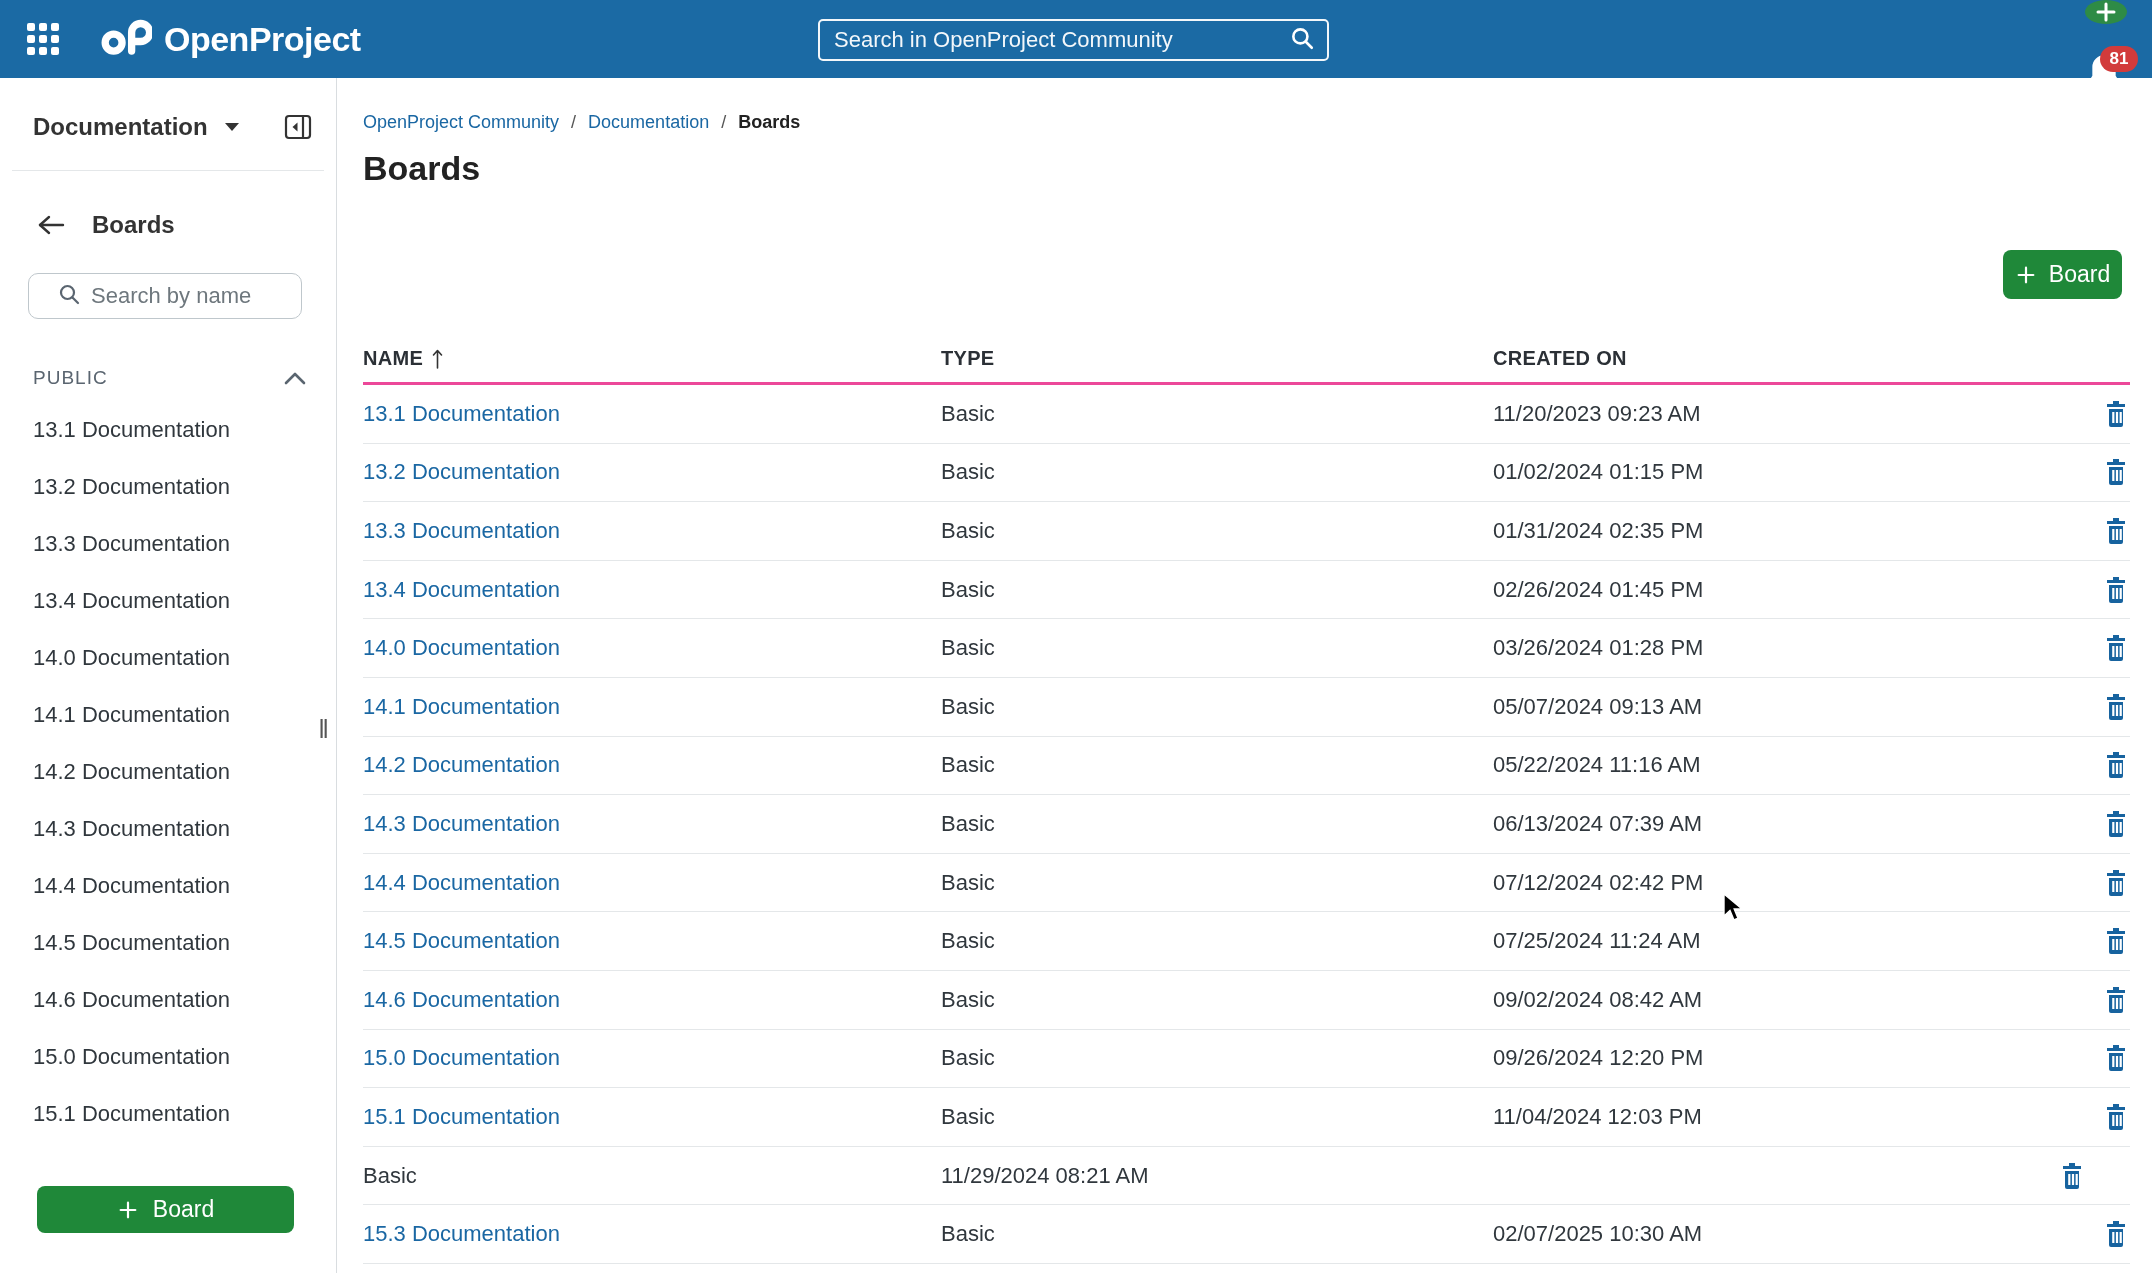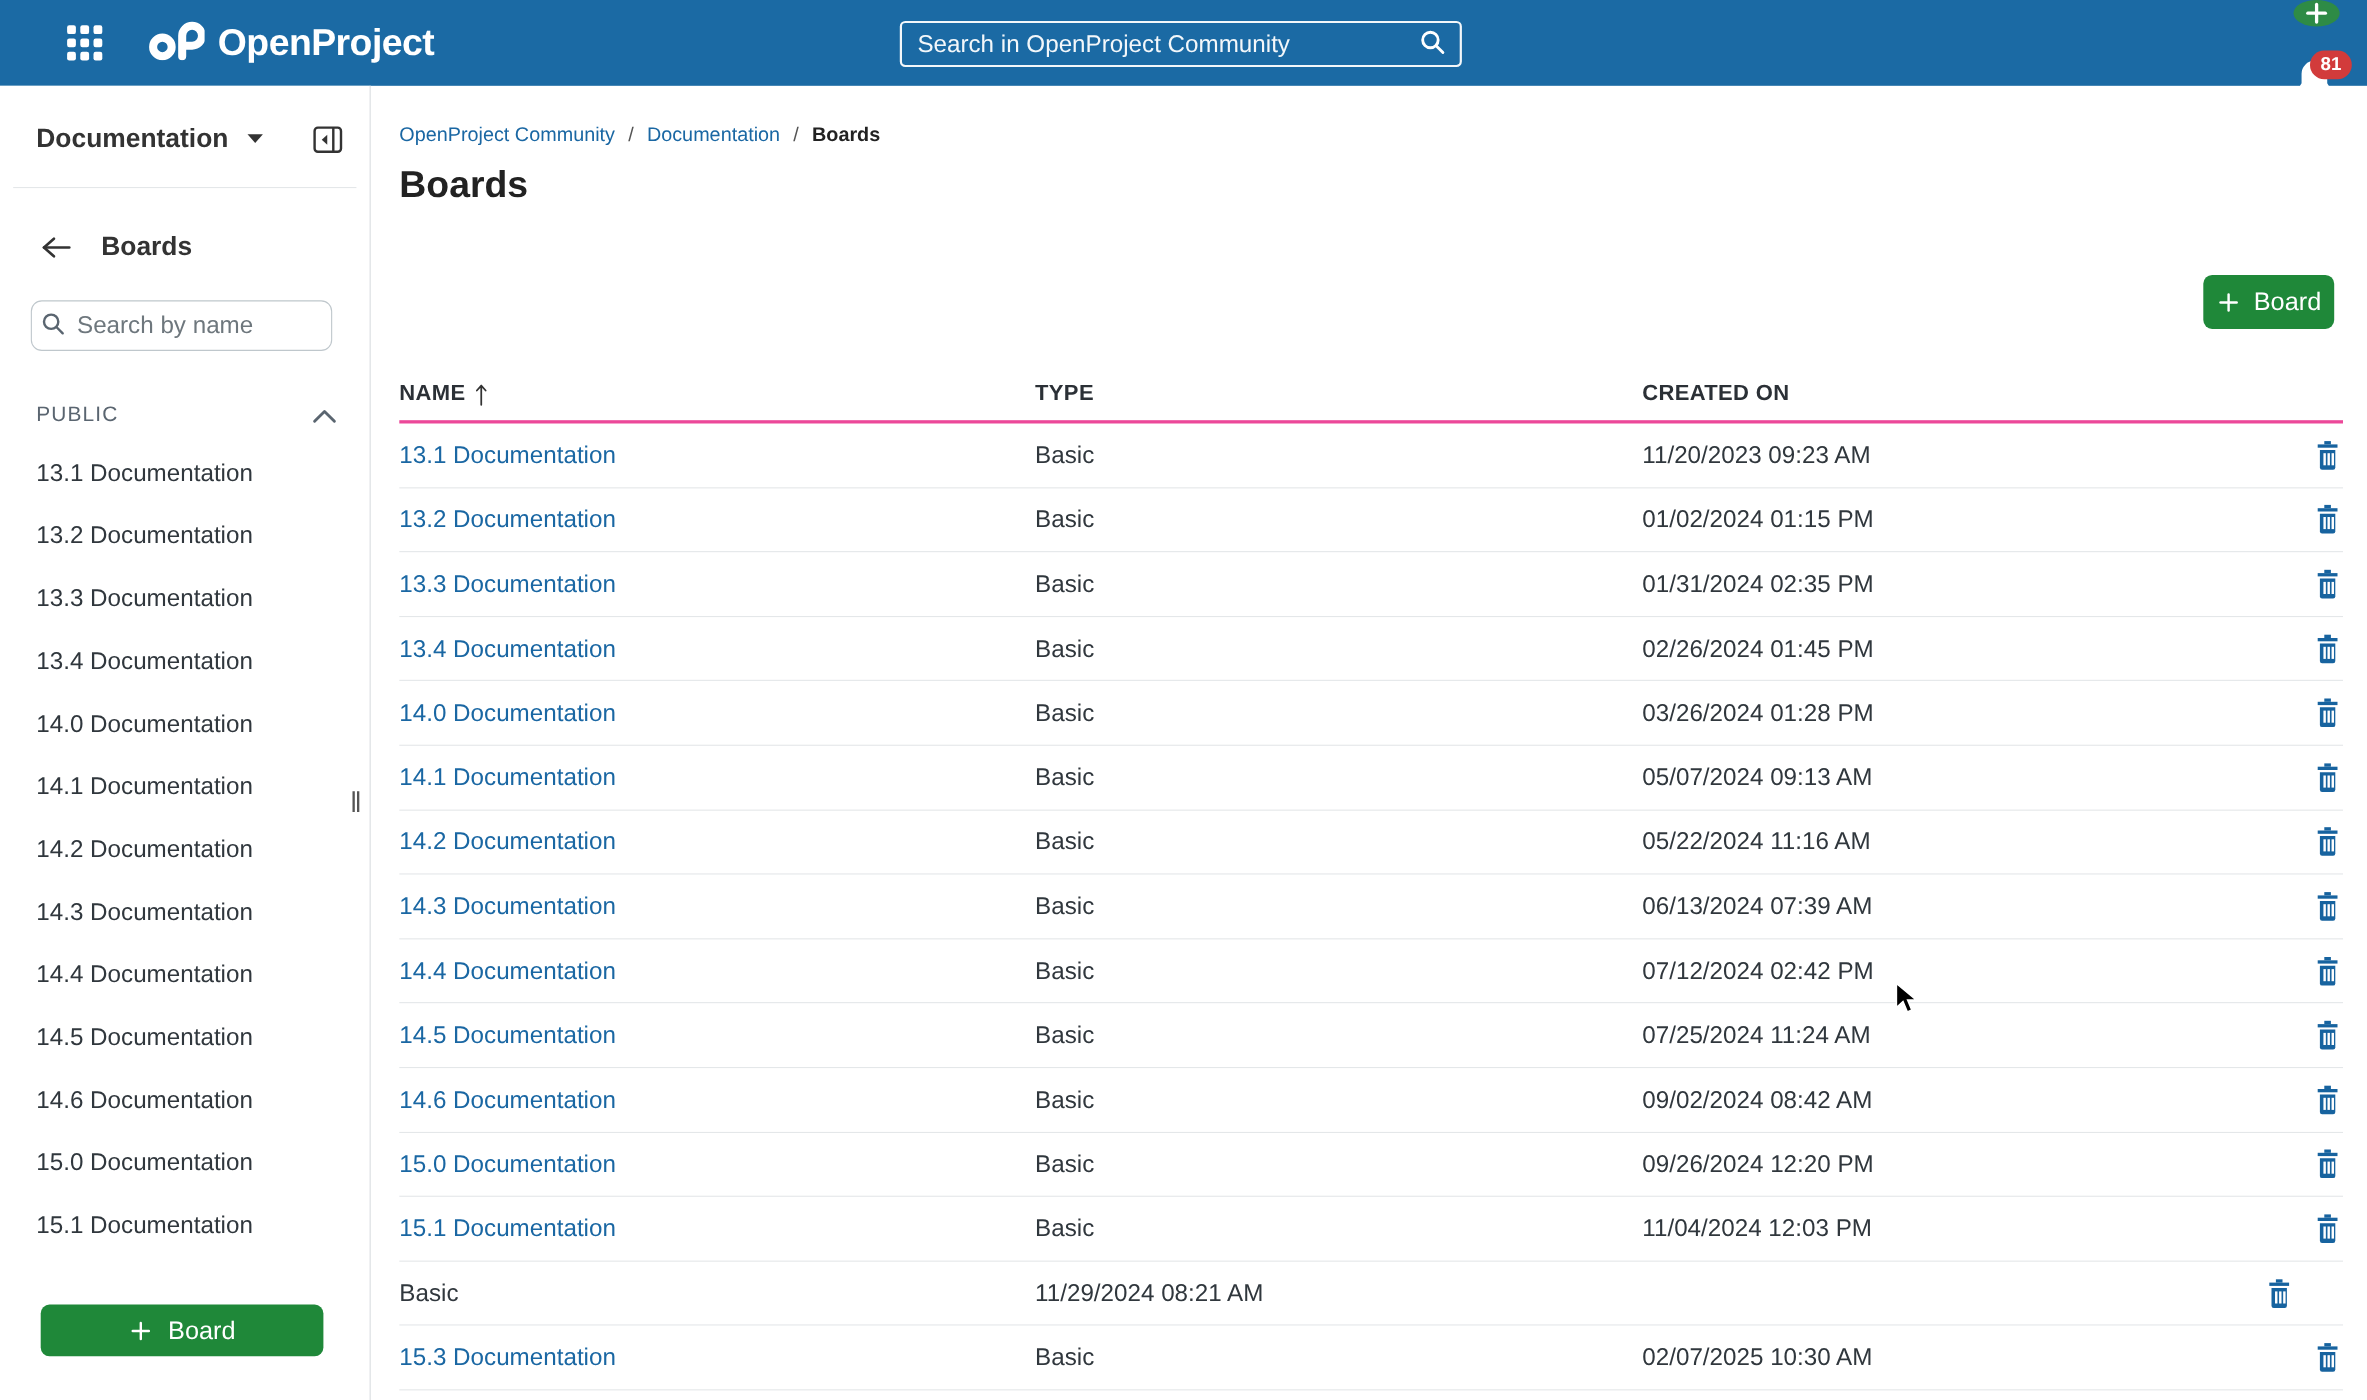--- a/index.html
+++ b/index.html
@@ -1,21 +1,21 @@
 <!DOCTYPE html>
 <html><head>
 <meta charset="utf-8">
 <style>
   * { margin:0; padding:0; box-sizing:border-box; }
   html,body { width:2152px; height:1273px; overflow:hidden; background:#fff;
               font-family:"Liberation Sans","DejaVu Sans",sans-serif; color:#333; }
 
   
   .top-header { position:absolute; left:0; top:0; width:2152px; height:78px;
-                background:#1B6AA4; display:flex; align-items:center;padding-left:34px; }
+                background:#1B6AA4; display:flex; align-items:center; }
   .grid-icon { margin-left:24px; width:38px; height:38px; display:grid;
                grid-template-columns:repeat(3,8px); grid-template-rows:repeat(3,8px);
                gap:4px; align-content:center; justify-content:center; cursor:pointer; }
   .grid-icon span { background:#fff; border-radius:2px; }
   .logo { display:flex; align-items:center; margin-left:38px; cursor:pointer; }
   .logo-text { color:#fff; font-size:34px; font-weight:700; margin-left:12px; letter-spacing:-0.5px; }
   .hdr-search { position:absolute; left:818px; top:19px; width:511px; height:42px;
                 border:2px solid rgba(255,255,255,0.95); border-radius:5px;
                 display:flex; align-items:center; padding:0 12px 0 14px; }
   .hdr-search input { flex:1; background:transparent; border:none; outline:none;
@@ -40,21 +40,21 @@
              background:#fff; border-right:1px solid #D9DDE0; }
   .project-row { height:70px; display:flex; align-items:center; padding:0 24px 0 33px; margin-top:14px; }
   .project-name { font-size:24px; font-weight:600; color:#333; cursor:pointer; }
   .caret-down { margin-left:16px; cursor:pointer; }
   .collapse-btn { margin-left:auto; cursor:pointer; display:flex; }
   .side-divider { border:none; border-top:1px solid #E4E7E9; margin:8px 12px 0 12px; }
   .back-row { height:56px; display:flex; align-items:center; padding-left:36px; margin-top:26px; }
   .back-arrow { cursor:pointer; display:flex; }
   .back-label { margin-left:26px; font-size:24px; font-weight:600; color:#333; }
   .side-search { margin:20px 34px 0 28px; height:46px; border:1px solid #BFC7CC;
-                 border-radius:10px; display:flex; align-items:center; padding:0 7px; }
+                 border-radius:10px; display:flex; align-items:center; padding:0 28px; }
   .side-search input { flex:1; border:none; outline:none; font-size:22px;
                        font-family:inherit; color:#444; margin-left:10px; min-width:0; }
   .side-search input::placeholder { color:#6E777D; }
   .section-row { margin:48px 30px 0 33px; display:flex; align-items:center;justify-content:flex-end; }
   .section-label { font-size:19px; color:#5A6570; letter-spacing:1px; }
   .section-chevron { margin-left:auto; cursor:pointer; display:flex; }
   .side-list { list-style:none; margin-top:12px; }
   .side-list li { height:57px; line-height:57px; padding-left:33px; font-size:22px;
                   color:#30373D; cursor:pointer; white-space:nowrap; }
   .side-board-btn { position:absolute; left:37px; top:1108px; width:257px; height:47px;

